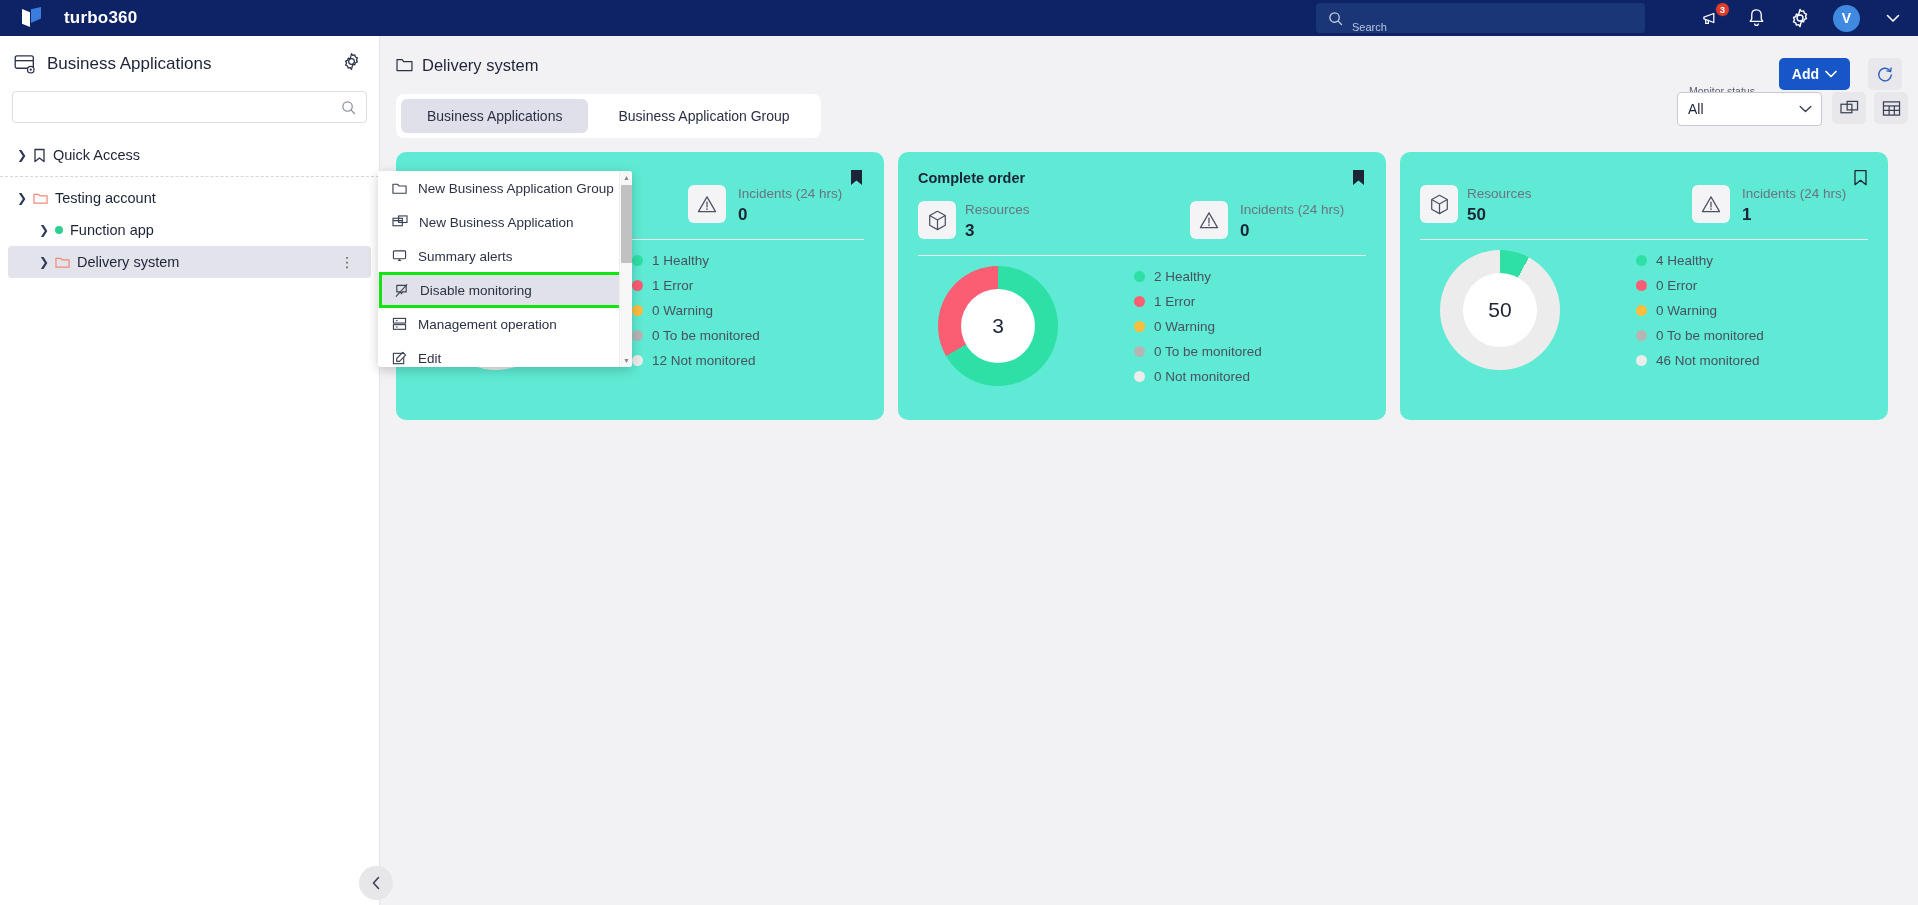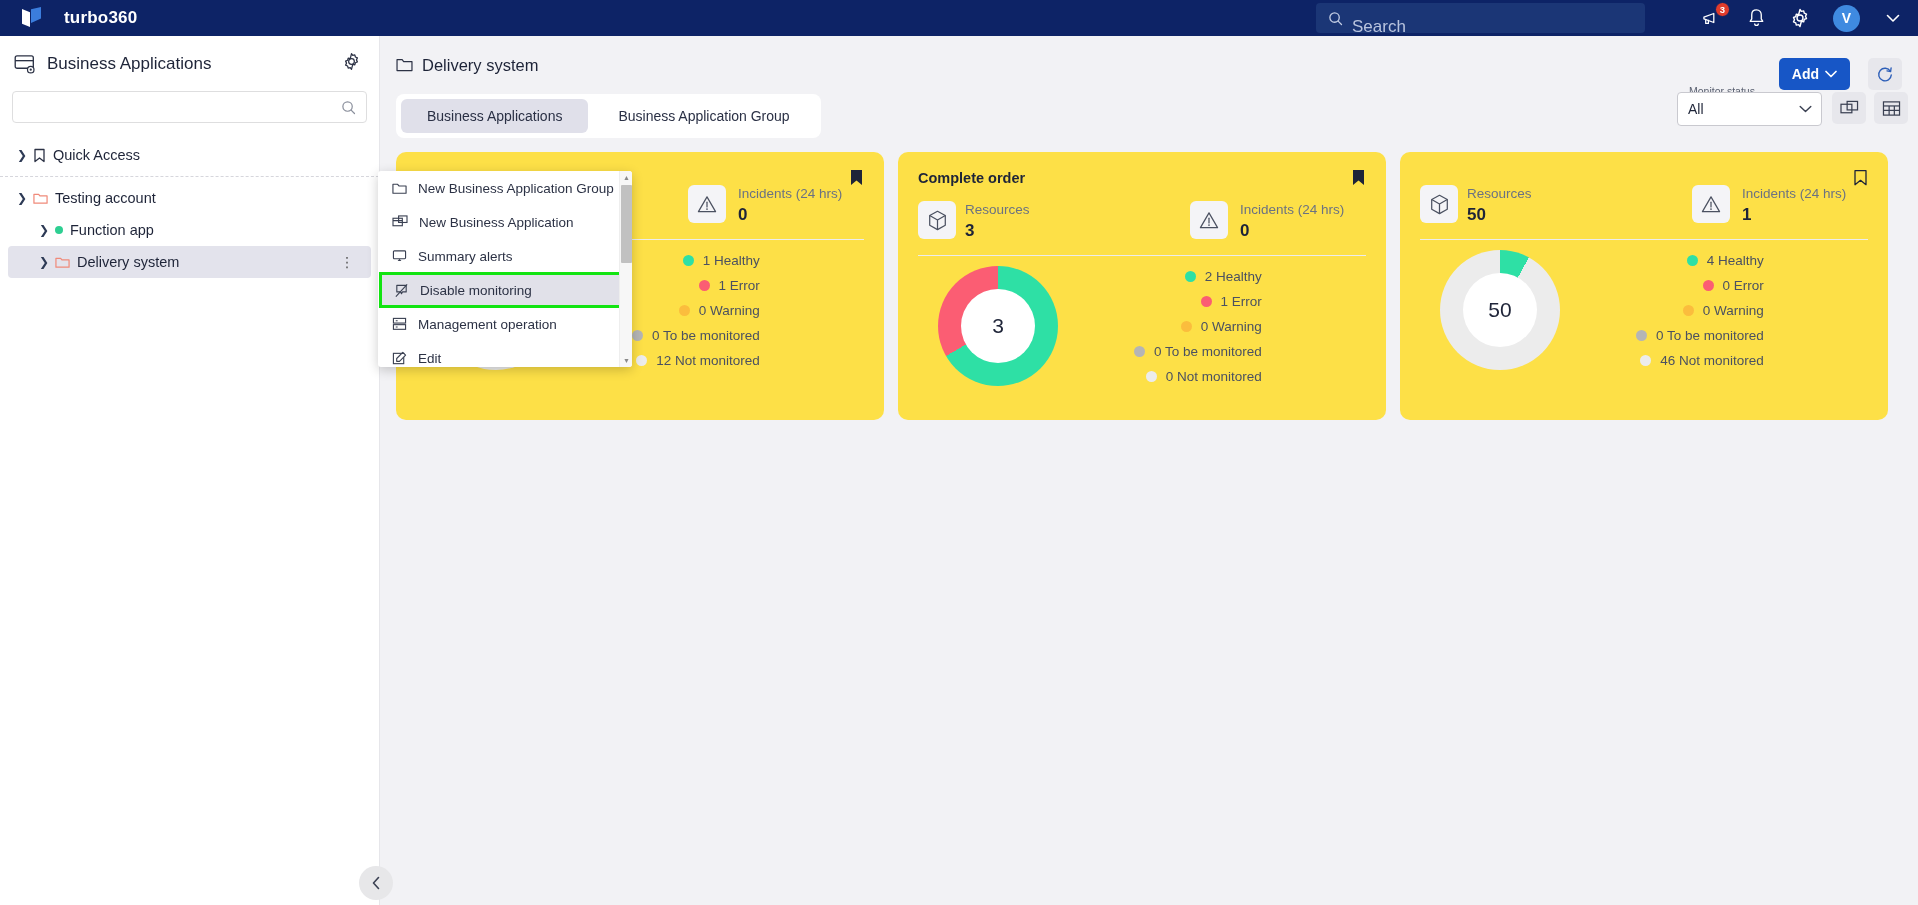--- a/index.html
+++ b/index.html
@@ -22,21 +22,21 @@
      background: #ffffff; clip-path: polygon(0 0, 100% 18%, 100% 100%, 0 82%); }
   .logo-mark .rf { position: absolute; left: 9px; top: 0px; width: 10px; height: 16px;
      background: #3b7ddd; clip-path: polygon(0 14%, 100% 0, 100% 72%, 0 100%); }
   .logo-text { color: #ffffff; font-size: 17px; font-weight: 700; letter-spacing: .2px; }
 
   .search-box {
     position: absolute; left: 1316px; top: 3px; width: 329px; height: 30px;
     background: #1b3676; border-radius: 4px; display: flex; align-items: center;
     padding: 0 12px; gap: 9px; cursor: text;
   }
-  .search-box .ph { color: #b9c4de; font-size: 17px; margin-top: 17px; }
+  .search-box .ph { color: #b9c4de; font-size: 11px; margin-top: 17px; }
 
   .hdr-icons { position: absolute; right: 14px; top: 0; height: 36px;
     display: flex; align-items: center; gap: 22px; }
   .hdr-ic { position: relative; width: 22px; height: 22px; cursor: pointer;
     display: flex; align-items: center; justify-content: center; }
   .badge {
     position: absolute; top: -5px; right: -7px; min-width: 15px; height: 15px;
     border-radius: 8px; background: #e13b2b; color: #fff; font-size: 9.5px;
     display: flex; align-items: center; justify-content: center; padding: 0 3px;
     font-weight: 600; border: 1.5px solid #0d2366;
@@ -127,21 +127,21 @@
     position: absolute; top: 14px; width: 34px; height: 32px; border-radius: 5px;
     background: #e7e7ec; display: flex; align-items: center; justify-content: center;
     cursor: pointer;
   }
   .view-btn.v1 { right: 52px; }
   .view-btn.v2 { right: 10px; }
 
   
   .cards { display: flex; gap: 14px; padding: 14px 16px 0 16px; }
   .card {
-    width: 488px; background: #fde047; border-radius: 10px; padding: 18px 20px 18px 20px;
+    width: 488px; background: #5eead4; border-radius: 10px; padding: 18px 20px 18px 20px;
     position: relative; height: 268px;
   }
   .card-title { font-size: 14.5px; font-weight: 700; color: #1e2438; }
   .bookmark { position: absolute; right: 20px; top: 17px; cursor: pointer; }
 
   .stats { display: flex; margin-top: 14px; }
   .stat { display: flex; align-items: center; gap: 12px; }
   .stat.s1 { width: 272px; gap: 9px; }
   .stat-ic {
     width: 38px; height: 38px; border-radius: 6px; background: #f4f4f7;
@@ -155,21 +155,21 @@
   .chart-row { display: flex; align-items: center; margin-top: 8px; }
   .donut { width: 120px; height: 120px; position: relative; margin-left: 20px; }
   .donut .hole {
     position: absolute; left: 50%; top: 50%; transform: translate(-50%,-50%);
     width: 74px; height: 74px; background: #fff; border-radius: 50%;
     display: flex; align-items: center; justify-content: center;
     font-size: 21px; color: #1e2438;
   }
   .legend { margin-left: 76px; }
   .legend-item { display: flex; align-items: center; gap: 9px; height: 25px;
-     font-size: 13.5px; color: #4b5161; justify-content: flex-end; }
+     font-size: 13.5px; color: #4b5161; }
   .lg-dot { width: 11px; height: 11px; border-radius: 50%; flex: none; }
 
   
   .ctx-menu {
     position: absolute; left: 378px; top: 171px; width: 254px; height: 196px;
     background: #ffffff; border-radius: 3px;
     box-shadow: 0 3px 12px rgba(0,0,0,.20); z-index: 50; overflow: hidden;
   }
   .ctx-item {
     display: flex; align-items: center; gap: 11px; height: 34px;

